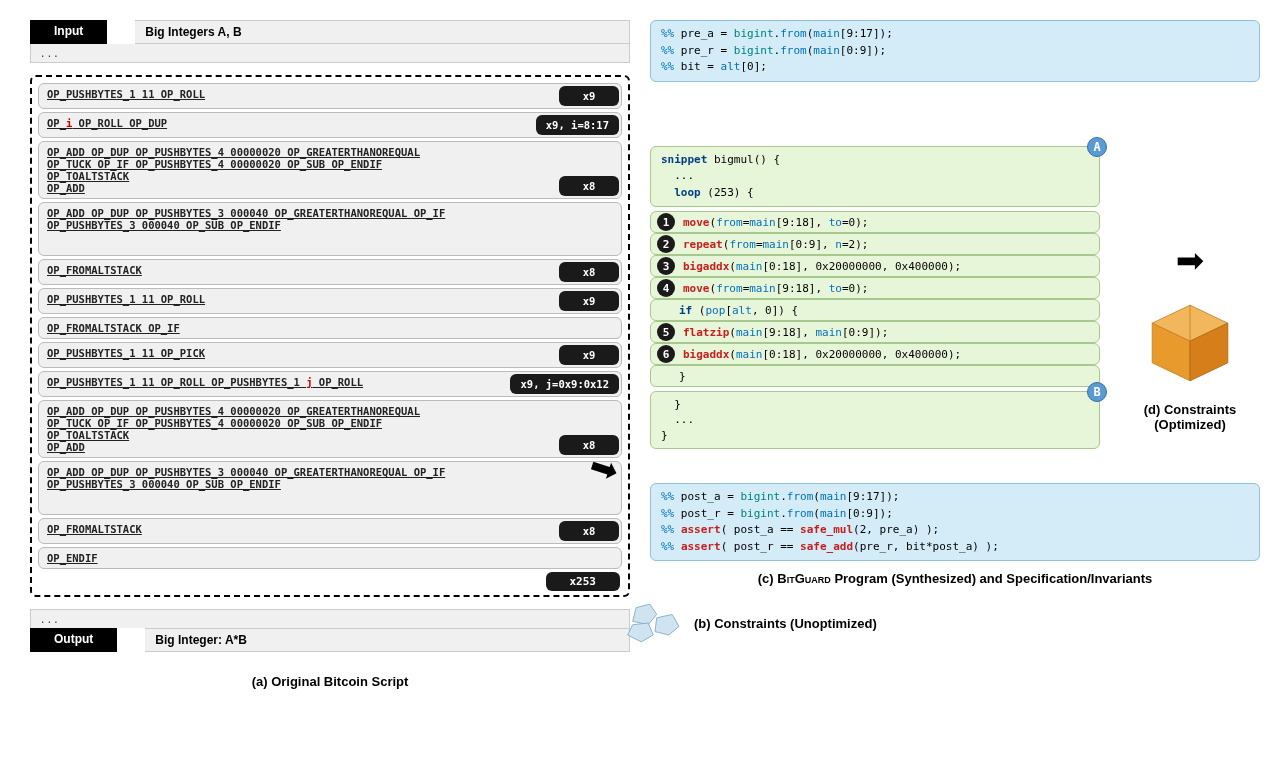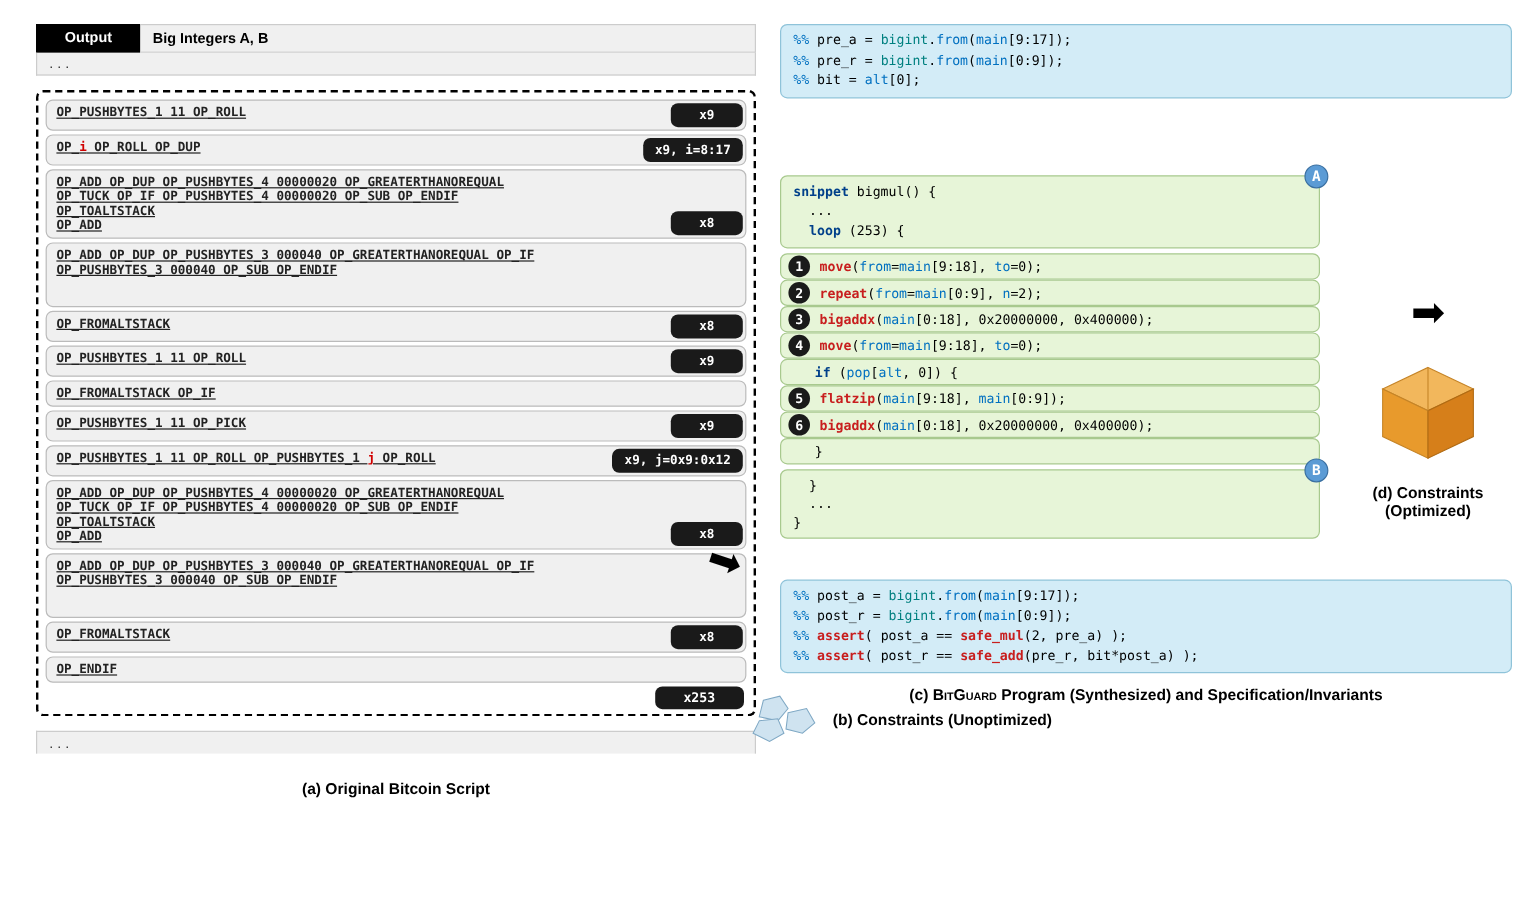--- a/index.html
+++ b/index.html
@@ -22,21 +22,21 @@
   .col-right { display: flex; flex-direction: column; align-items: center; gap: 8px; padding-top: 210px; }
 
   .io-block { display: flex; flex-direction: column; gap: 0; margin-bottom: 8px; }
   .io-header { display: flex; }
   .io-label {
     background: #000; color: #fff; font-weight: bold;
     padding: 4px 24px; font-size: 12px;
   }
   .io-value {
     flex: 1; background: #f0f0f0; border: 1px solid #ccc;
-    padding: 4px 10px; font-weight: bold; font-size: 12px; border-left: none;
+    padding: 4px 10px; font-weight: bold; font-size: 12px; border-left: none; margin-left: 28px;
   }
   .io-ellipsis {
     background: #f0f0f0; border: 1px solid #ccc; border-top: none;
     padding: 2px 10px; font-size: 12px; color:#333;
   }
 
   .script-box {
     border: 2px dashed #000;
     border-radius: 6px;
     padding: 6px 6px 26px 6px;
@@ -176,21 +176,21 @@
   .smallcaps { font-variant: small-caps; }
 </style>
 </head>
 <body>
 
 <div class="main-grid">
 
   <div class="col-left">
     <div class="io-block">
       <div class="io-header">
-        <div class="io-label">Output</div>
+        <div class="io-label">Input</div>
         <div class="io-value">Big Integers A, B</div>
       </div>
       <div class="io-ellipsis">. . .</div>
     </div>
 
     <div class="script-box" id="script-box">
       <div class="op-row">
           <div class="op-text">OP_PUSHBYTES_1 11 OP_ROLL</div>
           <div class="op-badge">x9</div>
         </div>
@@ -244,20 +244,24 @@
           <div class="op-badge">x8</div>
         </div>
         <div class="op-row">
           <div class="op-text">OP_ENDIF</div>
         </div>
         <div class="x253-badge">x253</div>
     </div>
 
     <div class="io-block" style="margin-top:8px;">
       <div class="io-ellipsis" style="border-top:1px solid #ccc; border-bottom:none;">. . .</div>
+      <div class="io-header">
+        <div class="io-label">Output</div>
+        <div class="io-value">Big Integer: A*B</div>
+      </div>
     </div>
 
     <div class="caption caption-left">(a) Original Bitcoin Script</div>
   </div>
 
   <div class="col-mid">
     <div class="spec-box" id="spec-pre"><span class="kw-blue">%%</span> pre_a = <span class="kw-teal">bigint</span>.<span class="kw-blue">from</span>(<span class="kw-blue">main</span>[9:17]);<br><span class="kw-blue">%%</span> pre_r = <span class="kw-teal">bigint</span>.<span class="kw-blue">from</span>(<span class="kw-blue">main</span>[0:9]);<br><span class="kw-blue">%%</span> bit = <span class="kw-blue">alt</span>[0];</div>
 
     <div class="mid-wrapper">
       <div class="prog-header" id="prog-header"><span class="kw-dblue">snippet</span> bigmul() {<br>  ...<br>  <span class="kw-dblue">loop</span> (253) {<span class="letter-bubble">A</span></div>

